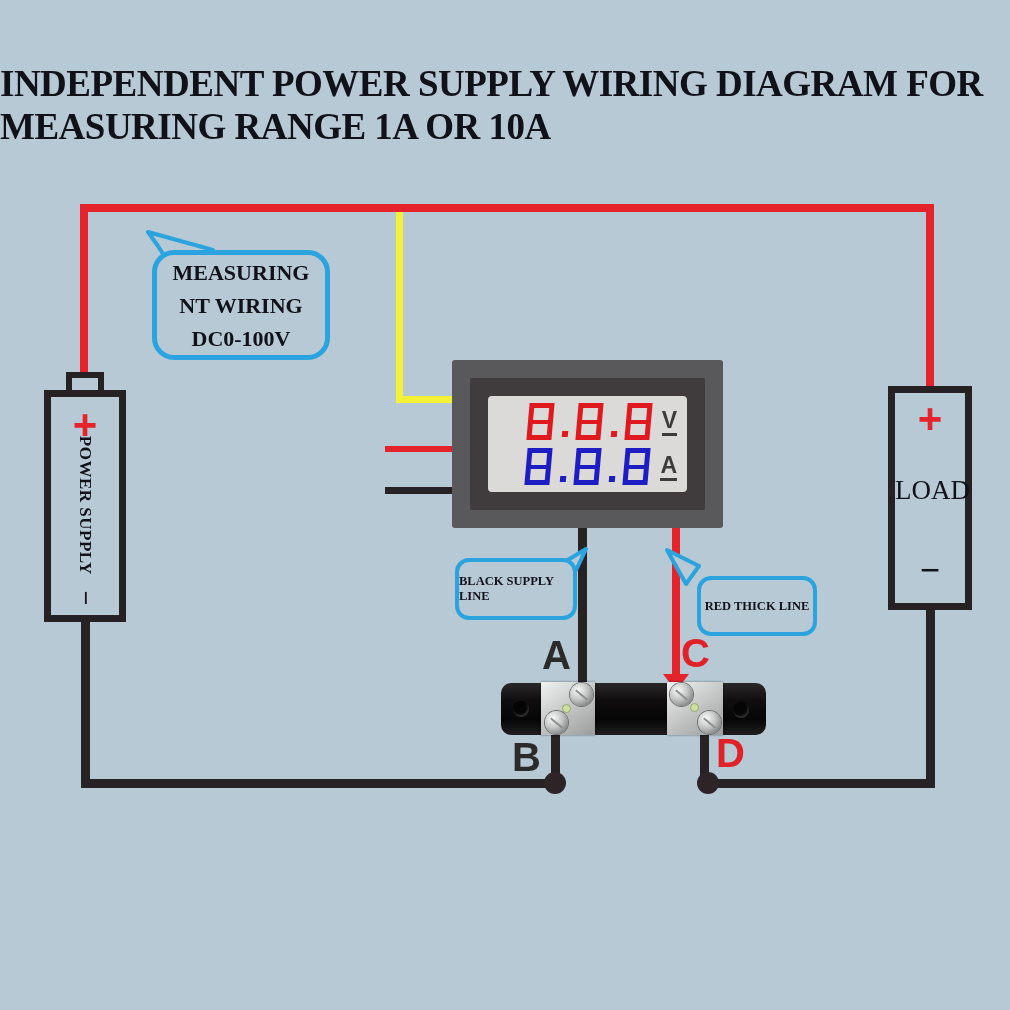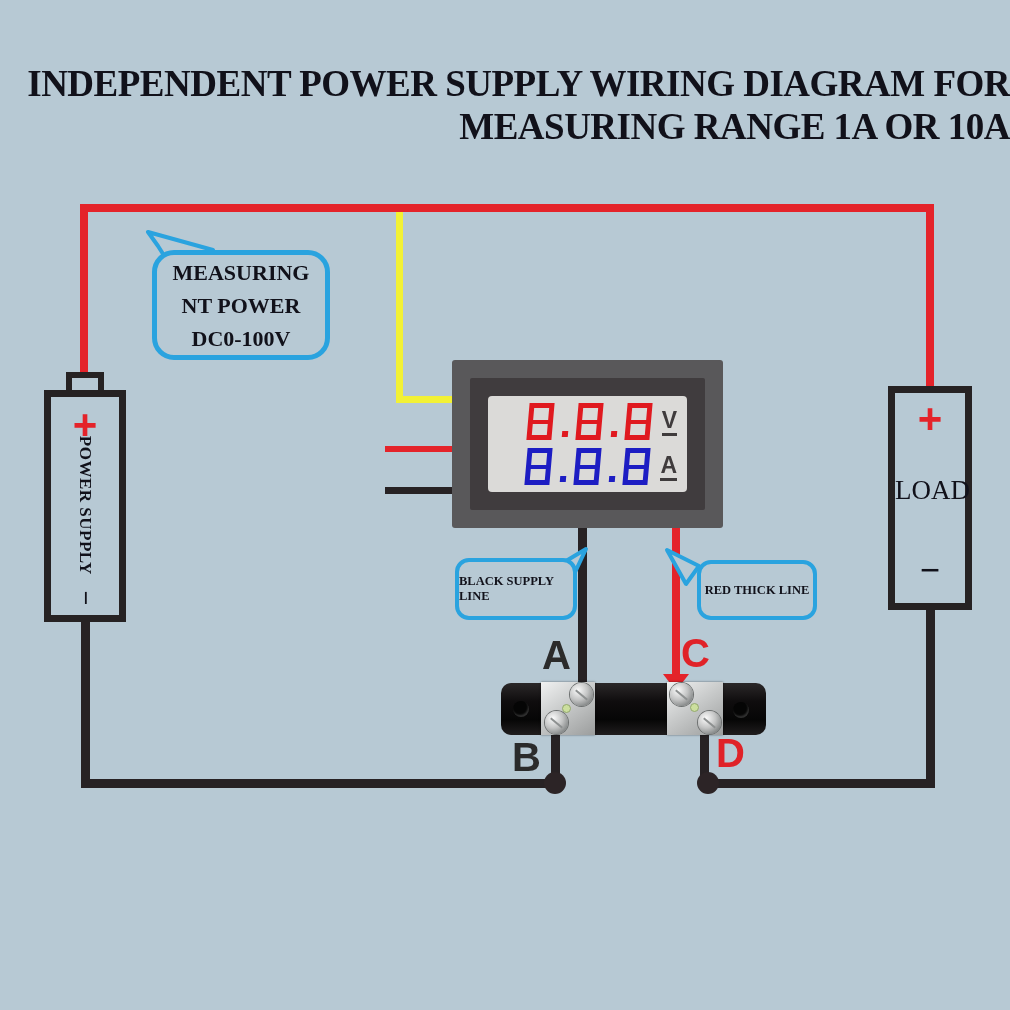--- a/index.html
+++ b/index.html
@@ -5,21 +5,21 @@
   :root{
     --bg:#b7c9d4; --ink:#11111a; --wire-red:#e4232a; --wire-black:#272224;
     --wire-yellow:#f2f135; --bubble-blue:#2aa3df; --label-red:#e02228;
     --meter-frame:#59585a; --meter-bezel:#403c3e; --meter-screen:#dbdad8; --unit-ink:#3f3b3c;
   }
   *{box-sizing:border-box;margin:0;padding:0}
   body{background:#888;font-family:"Liberation Serif",serif}
   .page{position:relative;width:1010px;height:1010px;background:var(--bg);overflow:hidden;margin:0 auto}
 
   
-  .title{position:absolute;left:0;top:62px;width:100%;text-align:right;color:var(--ink);
+  .title{position:absolute;left:0;top:62px;width:100%;text-align:left;color:var(--ink);
          font-weight:bold;font-size:37px;line-height:43px;letter-spacing:-.5px}
 
   
   .wire{position:absolute}
   .w-red{background:var(--wire-red)}
   .w-black{background:var(--wire-black)}
   .w-yellow{background:var(--wire-yellow)}
   .dot{position:absolute;width:22px;height:22px;border-radius:50%;background:#2c2426}
 
   
@@ -53,21 +53,21 @@
   .dp{width:6px;height:6px;background:currentColor;margin-bottom:3px;transform:skewX(-5deg)}
   .unit{margin-left:11px;font-family:"Liberation Sans",sans-serif;font-weight:bold;font-size:23px;
         color:var(--unit-ink);border-bottom:3px solid var(--unit-ink);line-height:26px}
 
   
   .bubble{position:absolute;border:5px solid var(--bubble-blue);border-radius:22px;background:var(--bg);
           display:flex;flex-direction:column;align-items:center;justify-content:center;color:var(--ink)}
   .bubble.big{left:152px;top:250px;width:178px;height:110px;font-weight:bold;font-size:22px;line-height:33px}
   .bubble.small{border-width:4px;border-radius:14px;font-weight:bold;font-size:12.5px}
   .bubble.b-black{left:455px;top:558px;width:122px;height:62px}
-  .bubble.b-red{left:697px;top:560px;width:120px;height:60px}
+  .bubble.b-red{left:697px;top:576px;width:120px;height:60px}
 
   
   .shunt-bar{position:absolute;left:501px;top:683px;width:265px;height:52px;border-radius:10px;
              background:linear-gradient(180deg,#2b2829 0%,#0f0d0e 35%,#060606 70%,#201d1e 100%)}
   .shunt-hole{position:absolute;width:16px;height:16px;border-radius:50%;background:#050505;
               box-shadow:inset -1px -2px 2px rgba(255,255,255,.18)}
   .shunt-block{position:absolute;width:54px;height:53px;
                background:linear-gradient(145deg,#f0f1f1 0%,#c9cbcb 45%,#9b9d9d 100%);
                box-shadow:0 0 2px rgba(0,0,0,.5)}
   .screw{position:absolute;width:23px;height:23px;border-radius:50%;
@@ -159,21 +159,21 @@
               <span class="d8"></span>
             </span>
           <span class="unit">A</span>
         </div>
       </div>
     </div>
   </div>
 
   <div class="bubble big">
     <div>MEASURING</div>
-    <div>NT POWER</div>
+    <div>NT WIRING</div>
     <div>DC0-100V</div>
   </div>
   <div class="bubble small b-black">
     <span>BLACK SUPPLY LINE</span>
   </div>
   <div class="bubble small b-red">
     <span>RED THICK LINE</span>
   </div>
 
   <div class="shunt-bar">

